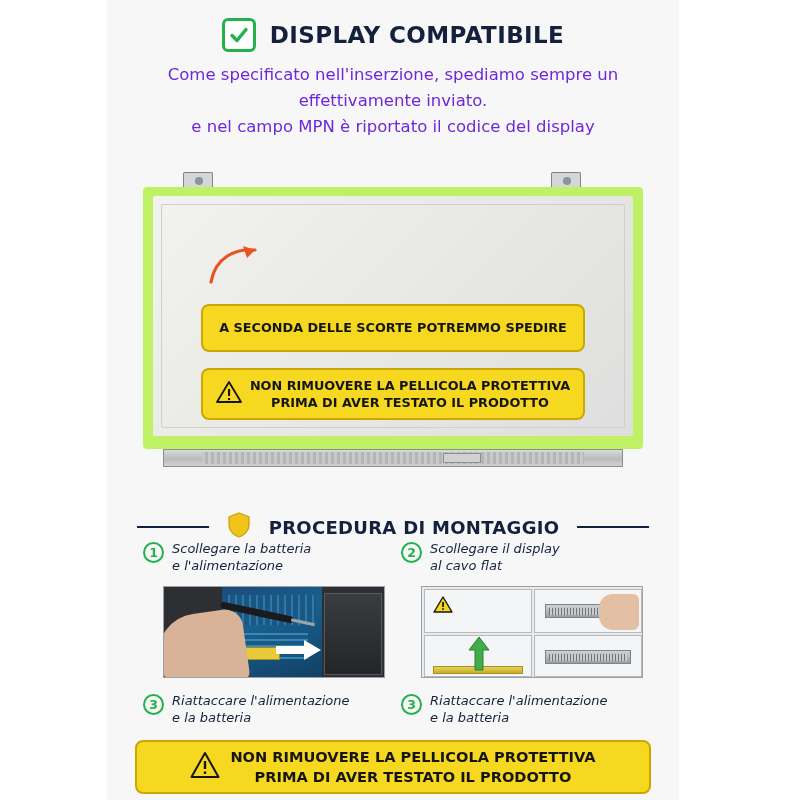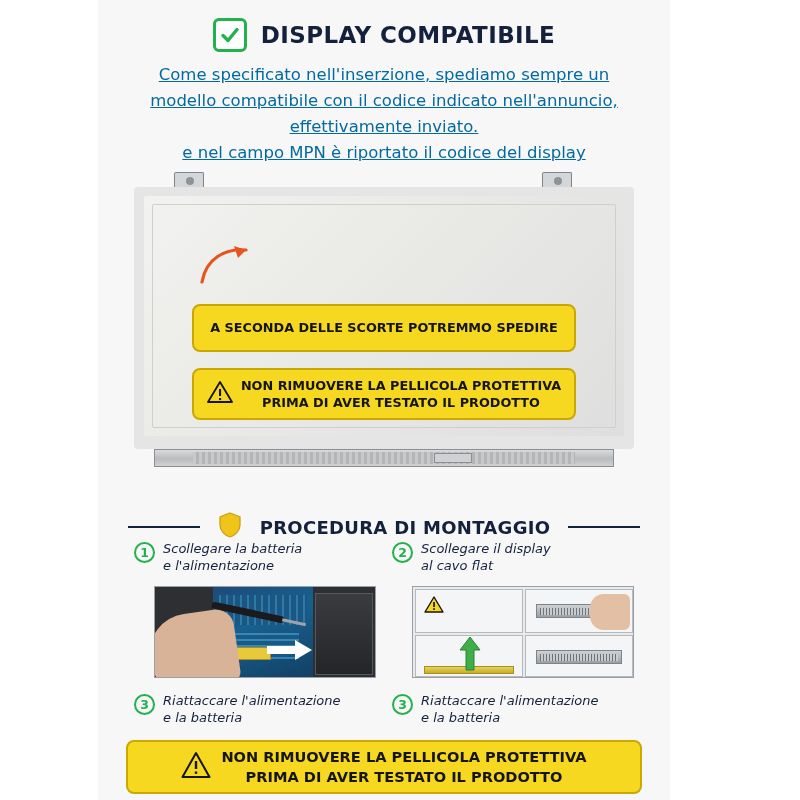--- a/index.html
+++ b/index.html
@@ -15,21 +15,21 @@
   }
   .page {
     position: relative;
     width: 800px;
     height: 800px;
     background: #ffffff;
     box-sizing: border-box;
   }
   .sheet {
     position: absolute;
-    left: 98px;
+    left: 107px;
     top: 0px;
     width: 572px;
     height: 800px;
     background: #f7f7f7;
     box-sizing: border-box;
   }
 
   
   .header {
     position: absolute;
@@ -63,22 +63,21 @@
 
   
   .intro {
     position: absolute;
     left: 18px;
     top: 62px;
     width: 536px;
     text-align: center;
     font-size: 16.5px;
     line-height: 1.58;
-    color: #0369a1;
-    text-decoration: underline;
+    color: #6d28d9;
   }
 
   
   .display-wrap {
     position: absolute;
     left: 36px;
     top: 172px;
     width: 500px;
     height: 312px;
   }
@@ -105,21 +104,21 @@
   }
   .tab.left { left: 40px; }
   .tab.right { left: 408px; }
 
   .bezel {
     position: absolute;
     left: 0px;
     top: 15px;
     width: 500px;
     height: 262px;
-    background: #e5e5e5;
+    background: #bef264;
     border-radius: 4px;
     box-sizing: border-box;
     padding: 9px 10px 13px 10px;
   }
   .screen {
     width: 100%;
     height: 100%;
     background: linear-gradient(135deg, #f2f2f0 0%, #e9e9e6 45%, #dedede 100%);
     border-radius: 2px;
     position: relative;
@@ -387,21 +386,20 @@
       <span class="check-badge">
         <svg width="22" height="22" viewBox="0 0 22 22">
           <path d="M4 11.5 L9 16.5 L18 5.5" fill="none" stroke="#22b14c" stroke-width="3.4" stroke-linecap="round" stroke-linejoin="round"></path>
         </svg>
       </span>
       <span class="header-title">DISPLAY COMPATIBILE</span>
     </div>
 
     <div class="intro">
       <div>Come specificato nell'inserzione, spediamo sempre un</div>
-      <div>modello compatibile con il codice indicato nell'annuncio,</div>
       <div>effettivamente inviato.</div>
       <div>e nel campo MPN è riportato il codice del display</div>
     </div>
 
     <div class="display-wrap">
       <div class="tab left"></div>
       <div class="tab right"></div>
 
       <div class="bezel">
         <div class="screen">

